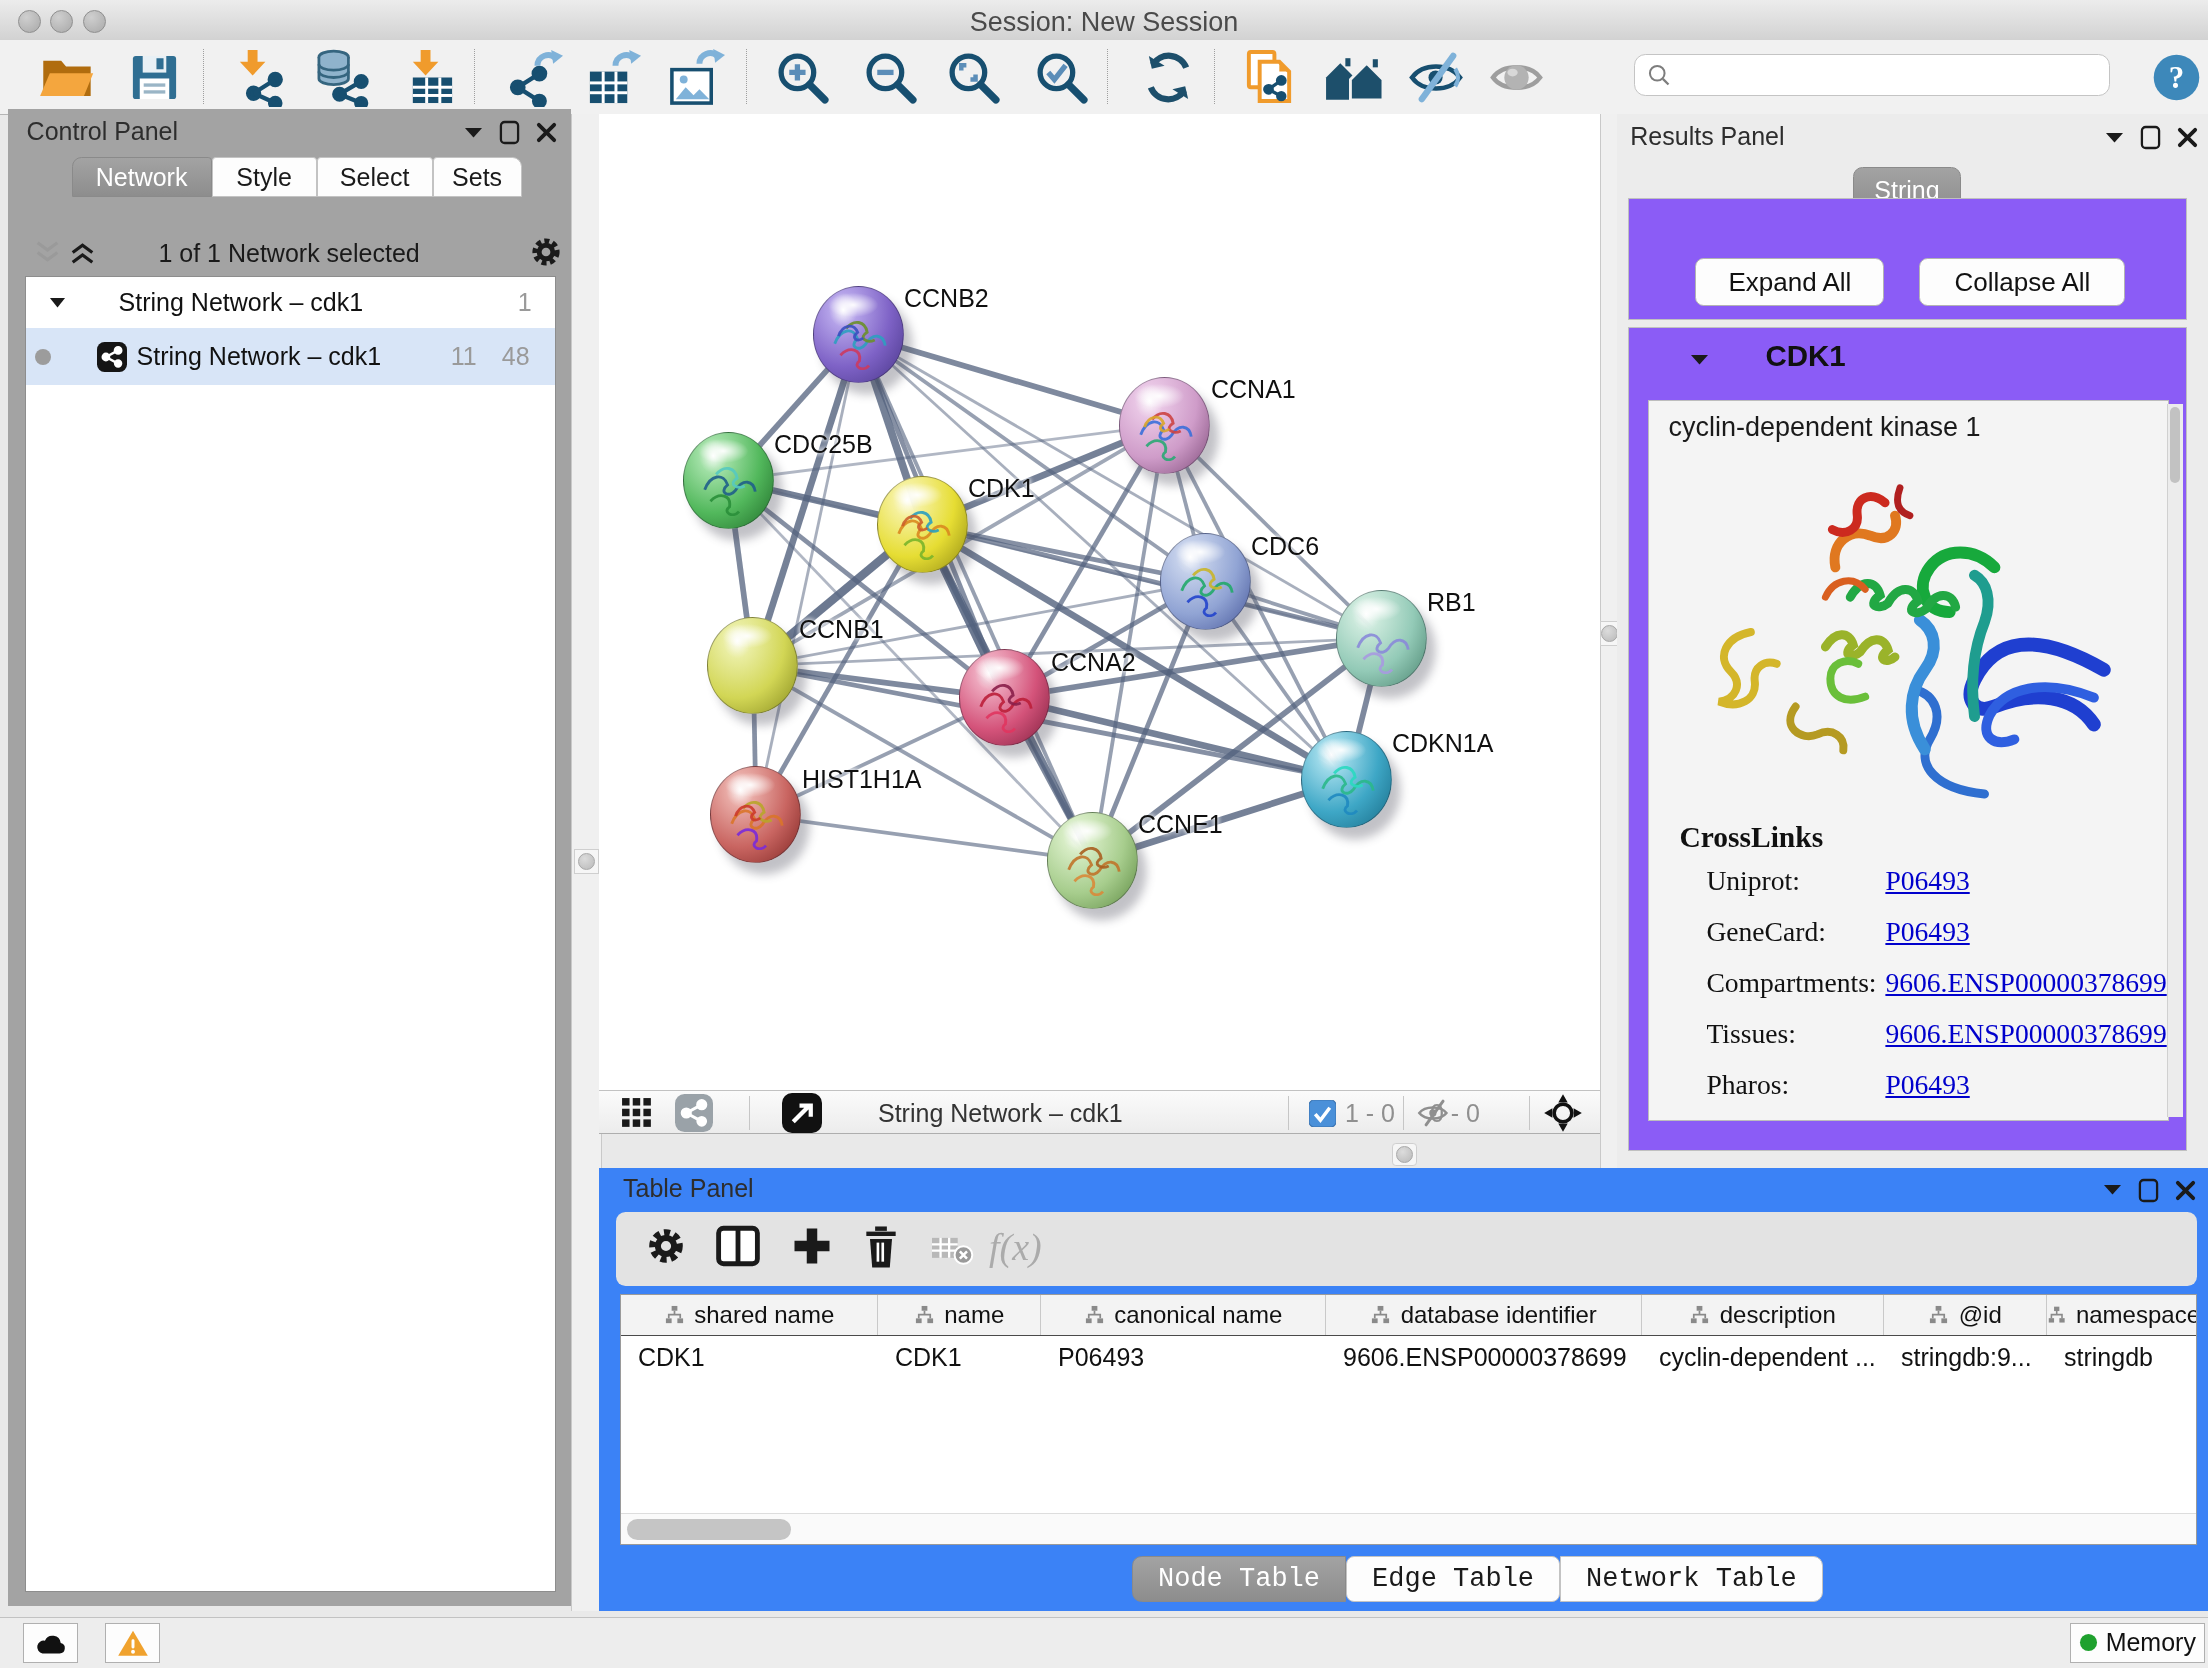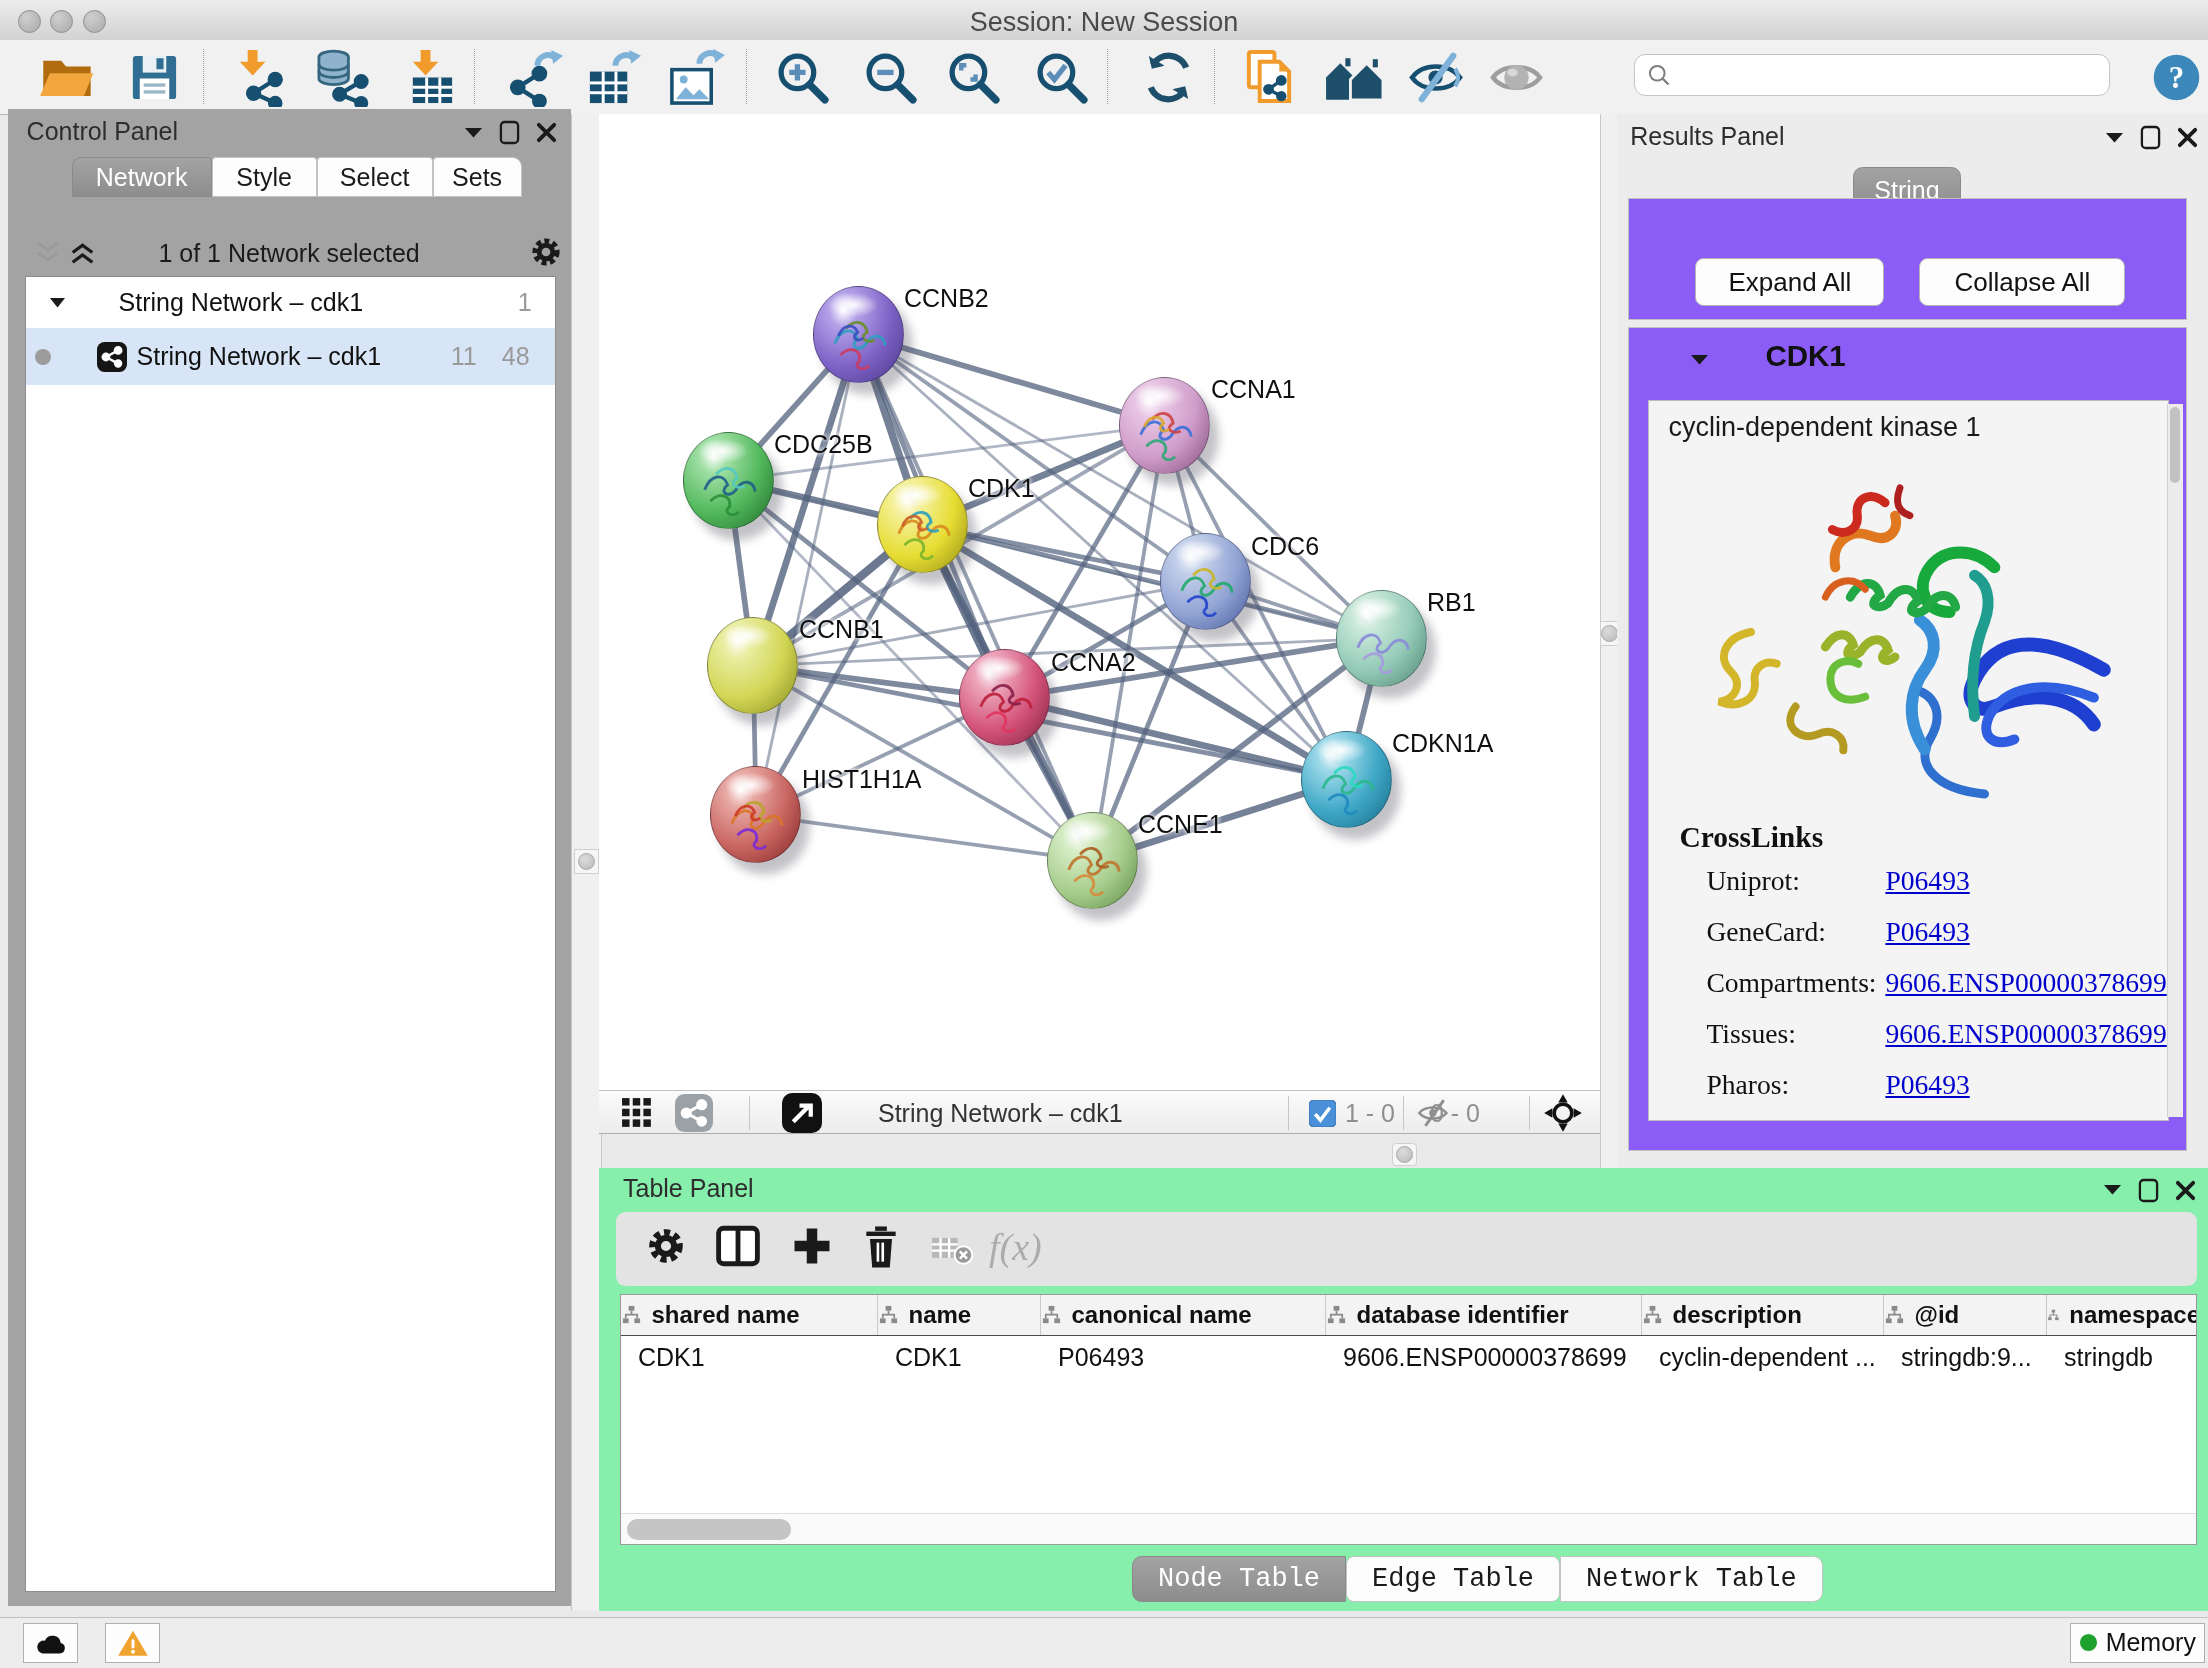--- a/index.html
+++ b/index.html
@@ -42,26 +42,26 @@
   .rbox{position:absolute;left:11.4px;width:559px;background:#8b5cf6;border:1.9px solid #c0c0c0;box-sizing:border-box;}
   .rbtn{position:absolute;height:46px;background:#fdfdfd;border:1px solid #b3b3b3;border-radius:8.6px;font-size:26px;color:#111;display:flex;align-items:center;justify-content:center;}
   .innerbox{position:absolute;left:19px;top:72px;width:521px;height:721px;background:#f4f4f4;border:1.9px solid #bdbdbd;box-sizing:border-box;}
   .serif{font-family:"Liberation Serif",serif;}
   .xlrow{position:relative;height:51px;font-size:27.6px;}
   .xlrow .xlabel{position:absolute;left:57px;color:#111;}
   .xlrow .xlink{position:absolute;left:236px;color:#0000cc;text-decoration:underline;}
   .rscroll{position:absolute;right:3.8px;top:76px;width:15px;height:713px;background:#ececec;border-left:1px solid #d0d0d0;}
   .rscroll i{display:block;margin:2.9px auto;width:9.5px;height:76px;border-radius:5.7px;background:#c2c2c2;}
   
-  .tpanel{left:599px;top:1168px;width:1609px;height:443px;background:#86efac;}
+  .tpanel{left:599px;top:1168px;width:1609px;height:443px;background:#3b82f6;}
   .ttoolbar{position:absolute;left:17px;top:44px;width:1581px;height:74px;background:#e3e3e3;border-radius:9.5px;}
   .ttoolbar .ic{position:absolute;top:13.3px;}
   .tablebox{position:absolute;left:21px;top:126px;width:1577px;height:251px;background:#fff;border:1.9px solid #9a9a9a;box-sizing:border-box;overflow:hidden;}
   .thead{display:flex;height:40px;background:#f3f3f3;border-bottom:1.9px solid #4a4a4a;}
-  .th{display:flex;align-items:center;gap:9.5px;font-size:24px;color:#111;border-right:1px solid #c9c9c9;box-sizing:border-box;overflow:hidden;white-space:nowrap;flex:none;font-weight:bold;}
+  .th{display:flex;align-items:center;justify-content:center;gap:9.5px;font-size:24px;color:#111;border-right:1px solid #c9c9c9;box-sizing:border-box;overflow:hidden;white-space:nowrap;flex:none;}
   .trdata{display:flex;height:42px;}
   .td{display:flex;align-items:center;font-size:25px;color:#111;padding-left:17px;box-sizing:border-box;overflow:hidden;white-space:nowrap;flex:none;}
   .hscroll{position:absolute;left:0;bottom:0;width:100%;height:30px;background:#fafafa;border-top:1px solid #ddd;}
   .hscroll i{position:absolute;left:5.7px;top:4.8px;width:164px;height:21px;border-radius:10.5px;background:#c5c5c5;}
   .btabs{position:absolute;left:533px;top:388px;display:flex;}
   .btabs .tab{height:46px;font-size:27px;padding:0 25px;font-family:Liberation Mono, monospace;}
   
   .statusbar{left:0;top:1617px;width:2208px;height:51px;background:#ededed;border-top:1px solid #c2c2c2;}
   .sbtn{position:absolute;top:4.8px;height:40px;background:#fdfdfd;border:1.9px solid #b0b0b0;display:flex;align-items:center;justify-content:center;box-sizing:border-box;}
   .memlabel{font-size:25px;color:#111;margin-left:7.6px;}

